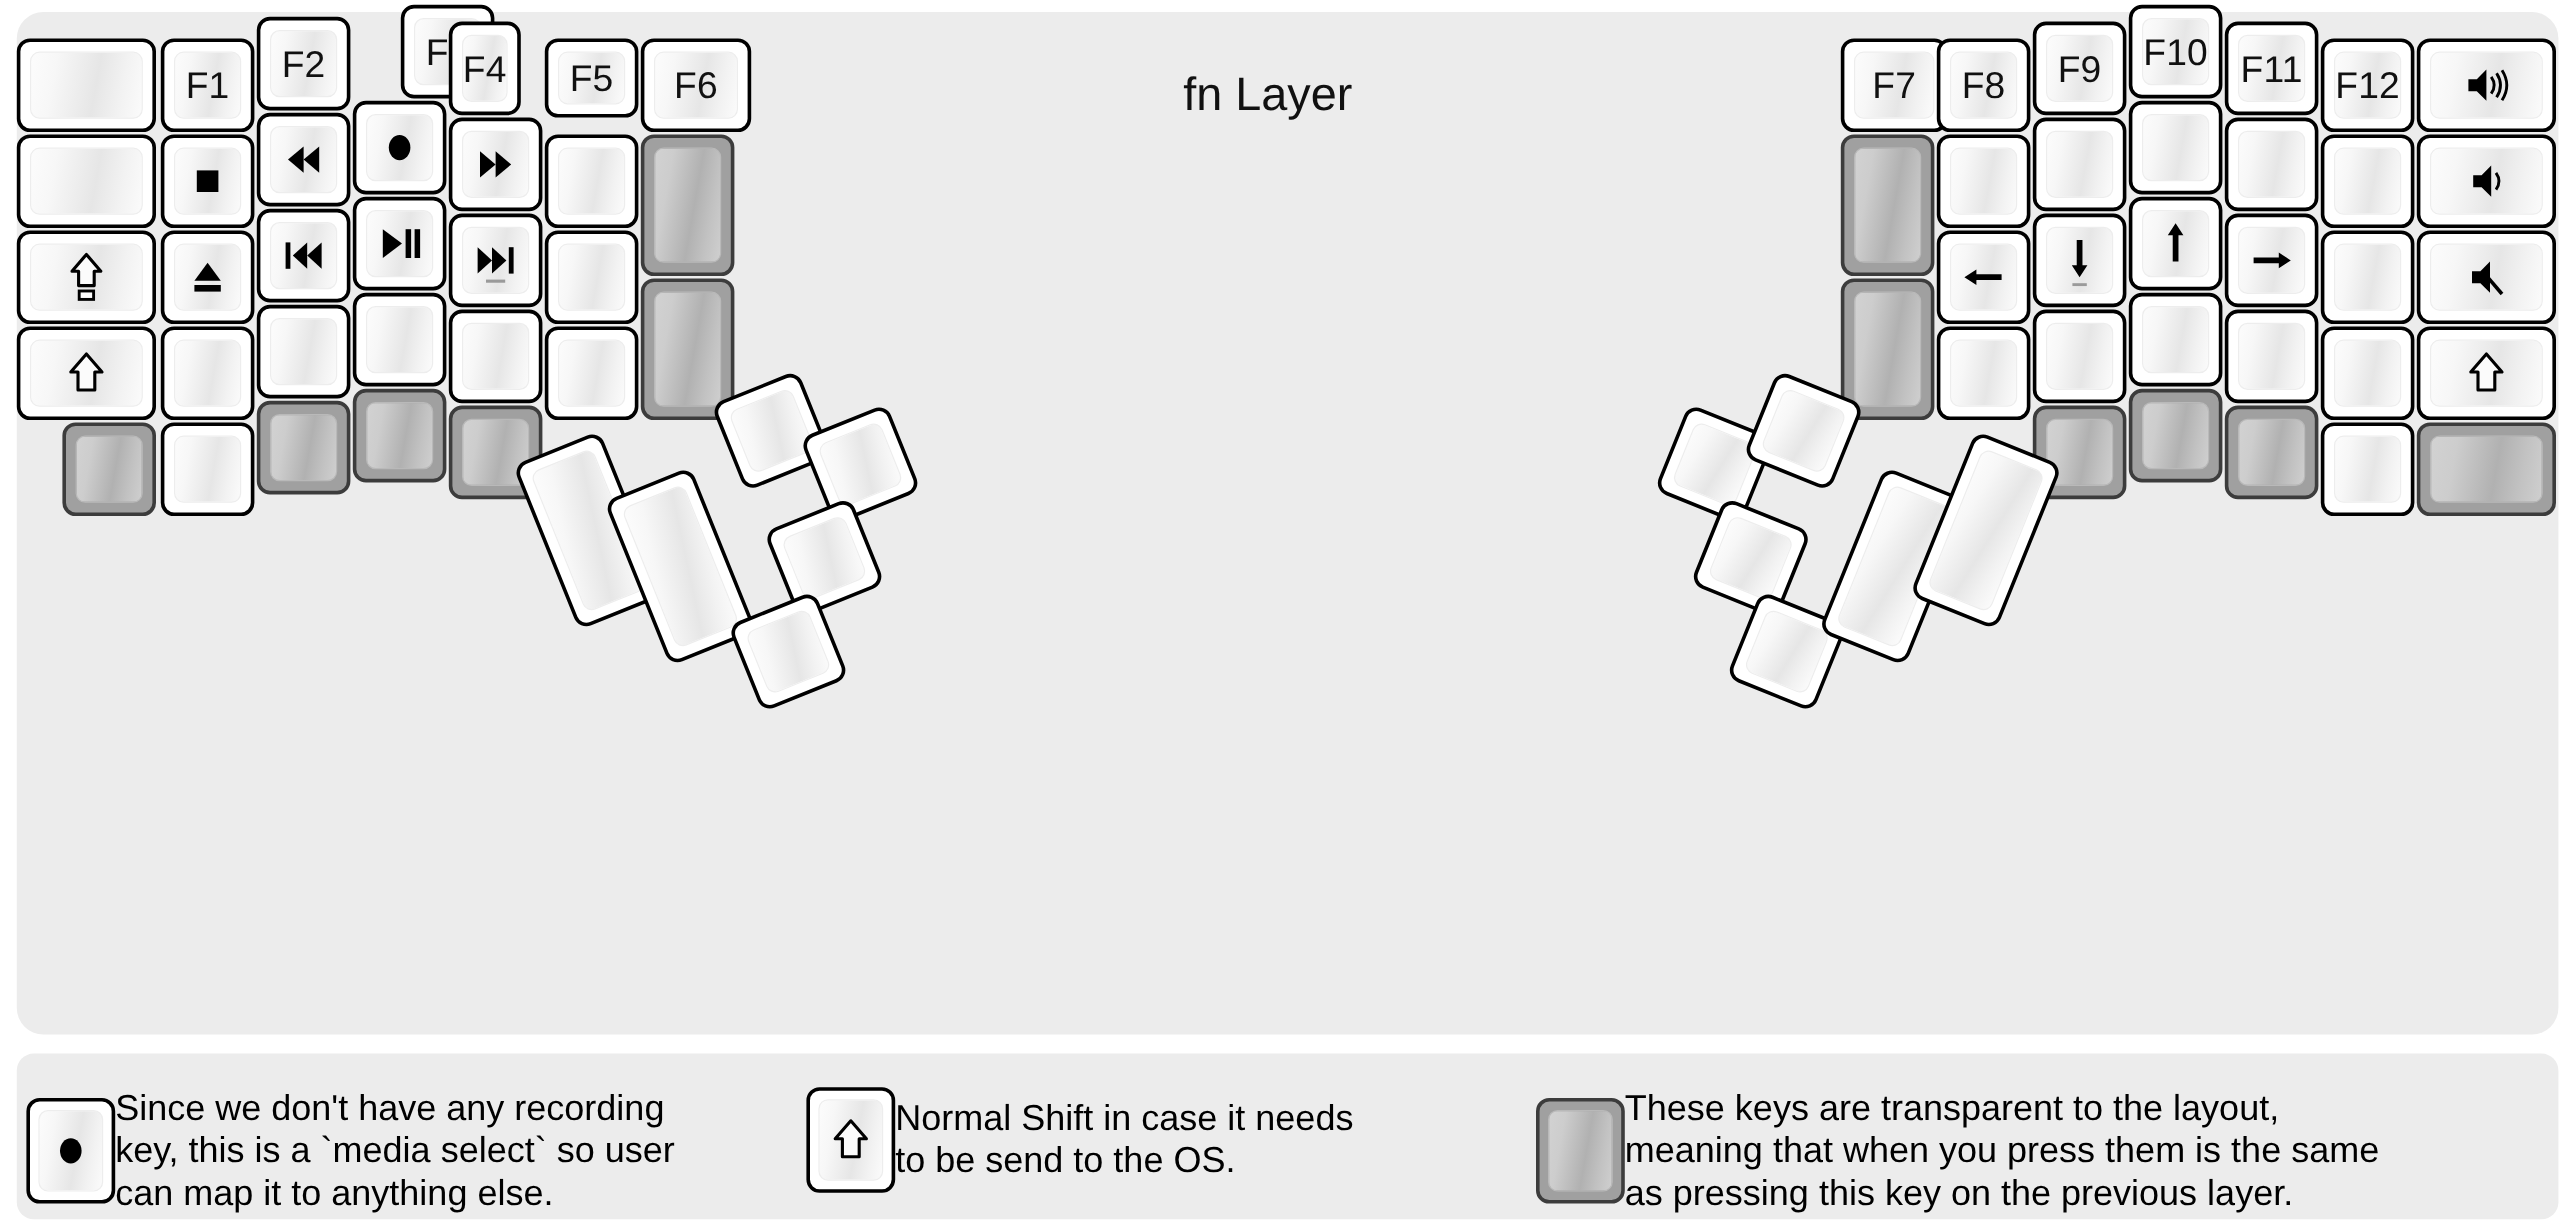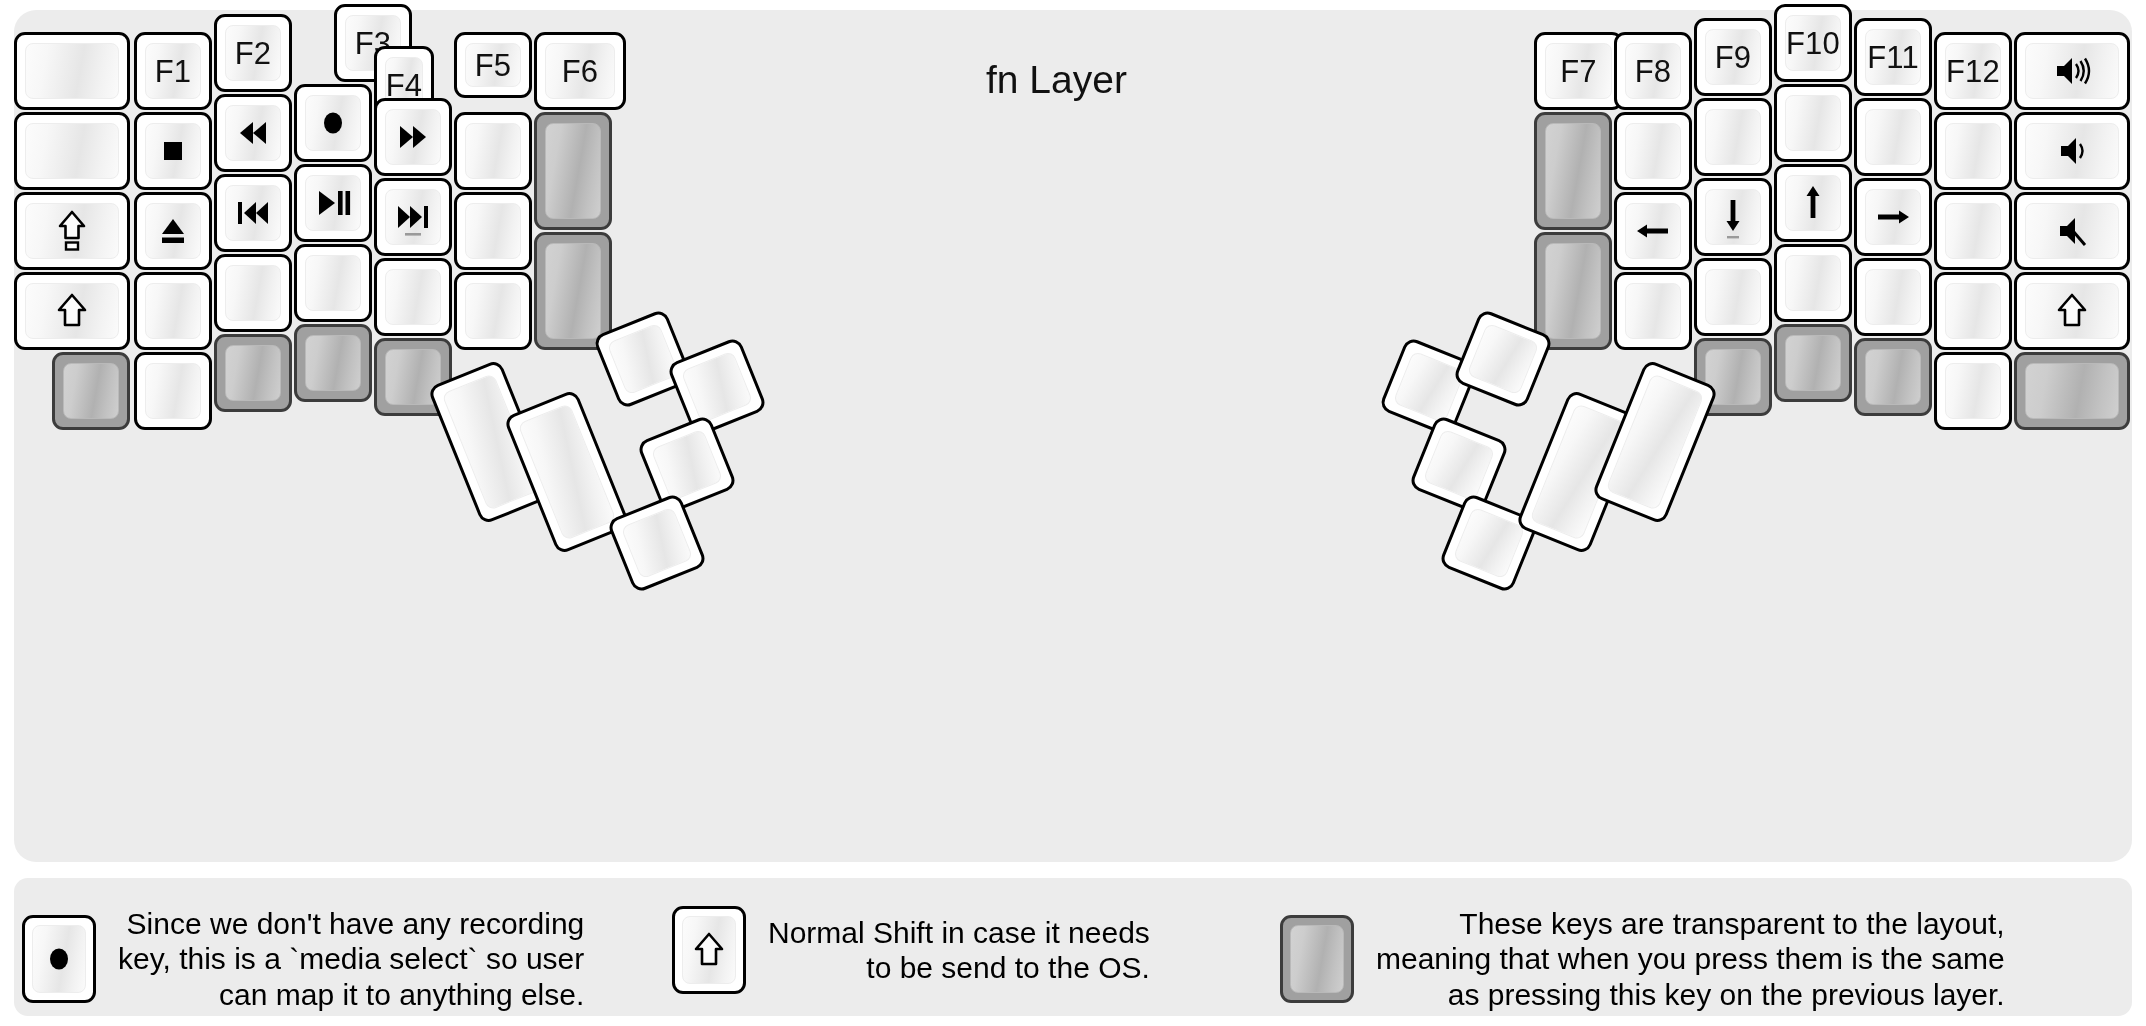--- a/index.html
+++ b/index.html
@@ -66,23 +66,22 @@
     position:absolute;left:7px;top:7px;right:7px;bottom:7px;border-radius:8px;
     background:linear-gradient(100deg,#fcfcfc 0%,#f7f7f7 22%,#e6e6e6 58%,#f2f2f2 80%,#fbfbfb 100%);
     border:1px solid #ededed;display:flex;align-items:center;justify-content:center;
   }
   .legend-key.trans{background:#a0a0a0;border-color:#3c3c3c;}
   .legend-key.trans .cap{
     background:linear-gradient(100deg,#d2d2d2 0%,#cdcdcd 22%,#b1b1b1 58%,#c2c2c2 80%,#cfcfcf 100%);
     border-color:#b9b9b9;
   }
   .legend-text{
-    margin-left:22px;
     font-family:"Liberation Sans",sans-serif;
-    font-size:30px;line-height:1.18;color:#000;white-space:pre-line;text-align:right;
+    font-size:30px;line-height:1.18;color:#000;white-space:pre-line;
   }
 </style>
 </head>
 <body>
 
 <div id="stage">
 
   <div class="frame"></div>
 
   <div class="title" id="title-el" style="left:986px;top:58px;">fn Layer</div>
@@ -202,21 +201,21 @@
             </svg>
           </span>
         </div>
       </div>
       <div class="key" style="left: 294px; top: 244px; width: 78px; height: 78px;">
         <div class="cap"></div>
       </div>
       <div class="key trans" style="left: 294px; top: 324px; width: 78px; height: 78px;">
         <div class="cap"></div>
       </div>
-      <div class="key" style="left: 374px; top: 18px; width: 60px; height: 78px; margin-top: 28px;">
+      <div class="key" style="left: 374px; top: 18px; width: 60px; height: 78px;">
         <div class="cap">
           <span class="lbl">F4</span>
         </div>
       </div>
       <div class="key" style="left: 374px; top: 98px; width: 78px; height: 78px;">
         <div class="cap">
           <span style="line-height: 0;">
             <svg class="glyph" width="44" height="44" viewBox="0 0 44 44" xmlns="http://www.w3.org/2000/svg">
               <path d="M22 11 L22 33 L35 22 Z" fill="#000"></path>
               <path d="M9 11 L9 33 L22 22 Z" fill="#000"></path>

